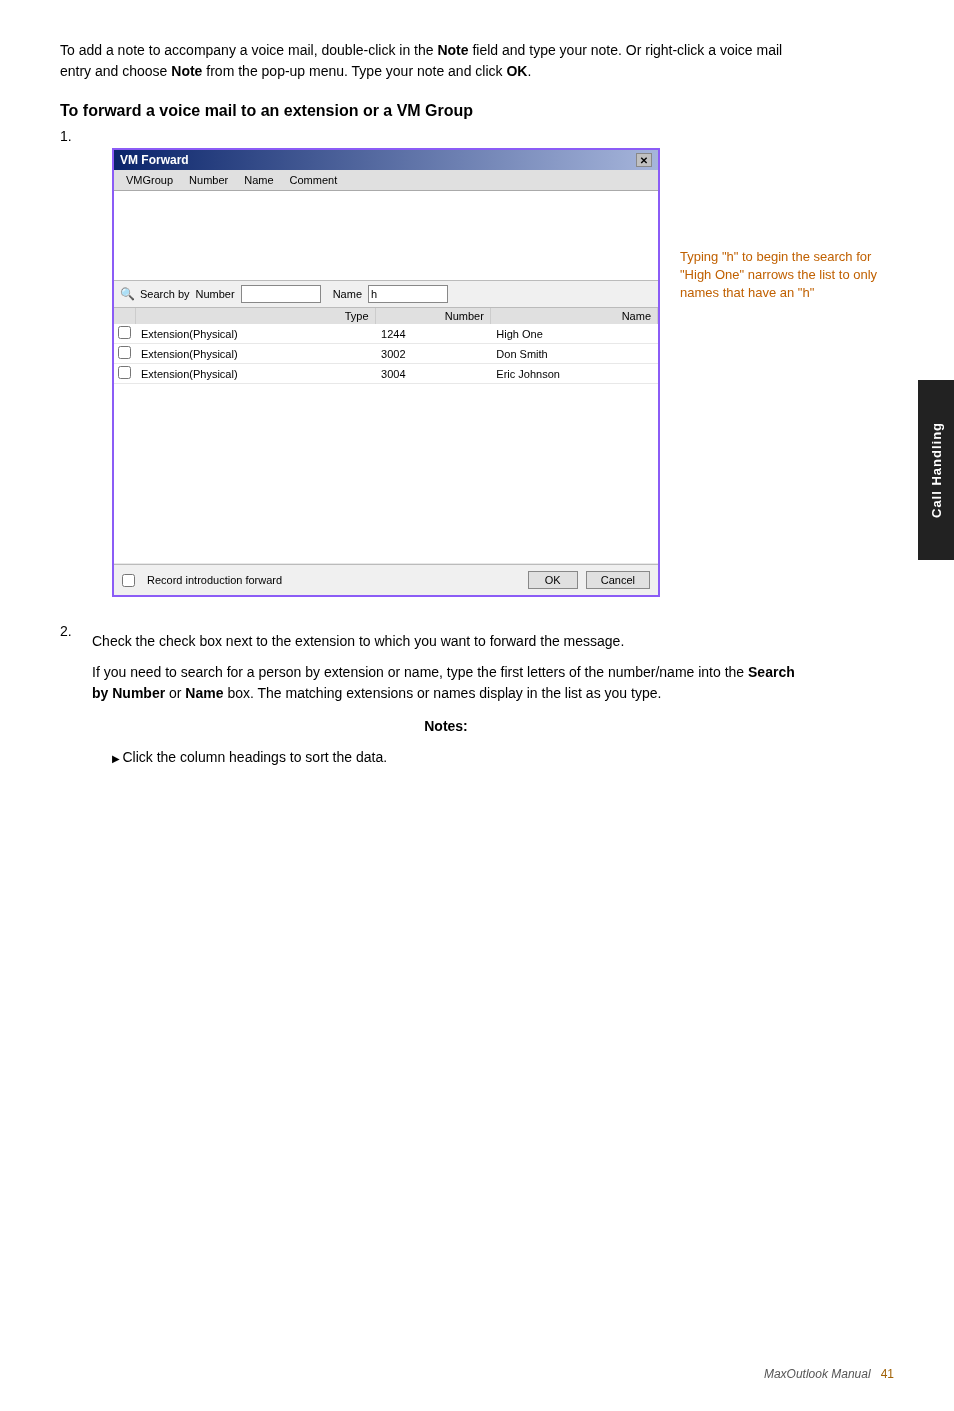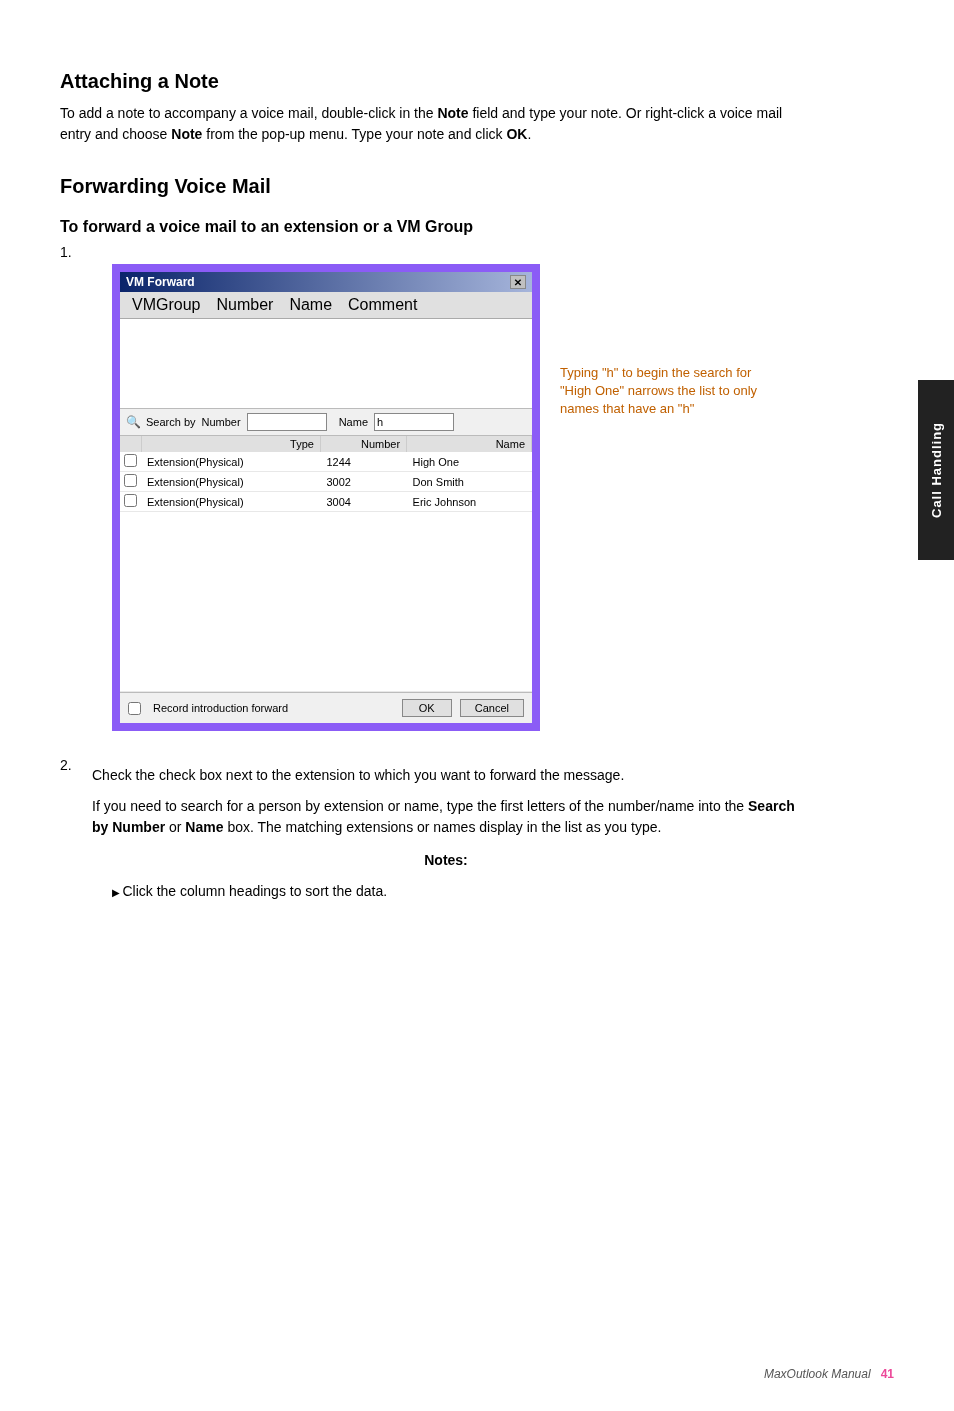--- a/index.html
+++ b/index.html
@@ -44,23 +44,23 @@
     ul.bullet-list li { margin-bottom: 6px; line-height: 1.5; }
 
     
     .dialog-area {
       position: relative;
       margin: 20px 0 20px 20px;
       display: inline-block;
     }
 
     .vm-forward-dialog {
-      border: 8px solid #8b5cf6;
+      border: 2px solid #8b5cf6;
       background: #14532d;
-      width: 428px;
+      width: 548px;
       font-size: 12px;
       position: relative;
     }
 
     .vm-forward-titlebar {
       background: linear-gradient(to right, #0a246a, #a6b5db);
       color: #fff;
       padding: 3px 6px;
       display: flex;
       justify-content: space-between;
@@ -88,21 +88,21 @@
 
     .vm-table-header {
       display: flex;
       background: #e0e0e0;
       border-bottom: 1px solid #aaa;
       padding: 2px 4px;
     }
 
     .vm-table-header span {
       padding: 2px 8px;
-      font-size: 16px;
+      font-size: 11px;
       cursor: pointer;
     }
 
     .vm-table-empty {
       height: 90px;
       background: #fff;
       border-bottom: 1px solid #bbb;
     }
 
     .search-bar {
@@ -247,23 +247,23 @@
     .footnote {
       position: absolute;
       bottom: 30px;
       right: 60px;
       font-size: 12px;
       color: #555;
       font-style: italic;
     }
 
     .footnote .page-num {
-      font-weight: bold;
+      font-weight: normal;
       font-style: normal;
-      color: #ec4899;
+      color: #a16207;
     }
 
     .step-content {
       margin-left: 0;
     }
 
     .step-content p {
       margin-top: 8px;
     }
 
@@ -283,26 +283,24 @@
     .list-number {
       min-width: 24px;
       font-size: 14px;
     }
   </style>
 </head>
 <body>
 
 <div class="page-content">
 
-  <h2>Attaching a Note</h2>
   <p>
     To add a note to accompany a voice mail, double-click in the <span class="bold">Note</span> field and type your note. Or right-click a voice mail entry and choose <span class="bold">Note</span> from the pop-up menu. Type your note and click <span class="bold">OK</span>.
   </p>
 
-  <h2>Forwarding Voice Mail</h2>
 
   <h3>To forward a voice mail to an extension or a VM Group</h3>
 
   <div class="list-item-block">
     <span class="list-number">1.</span>
     <div>
 
       
       <div class="dialog-area">
         <div class="vm-forward-dialog">

